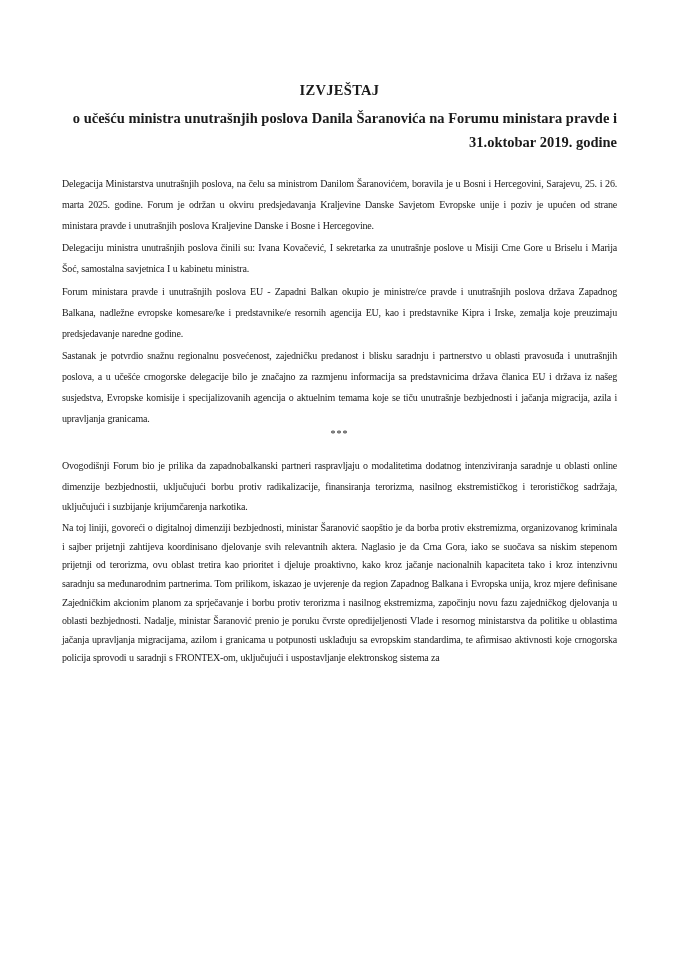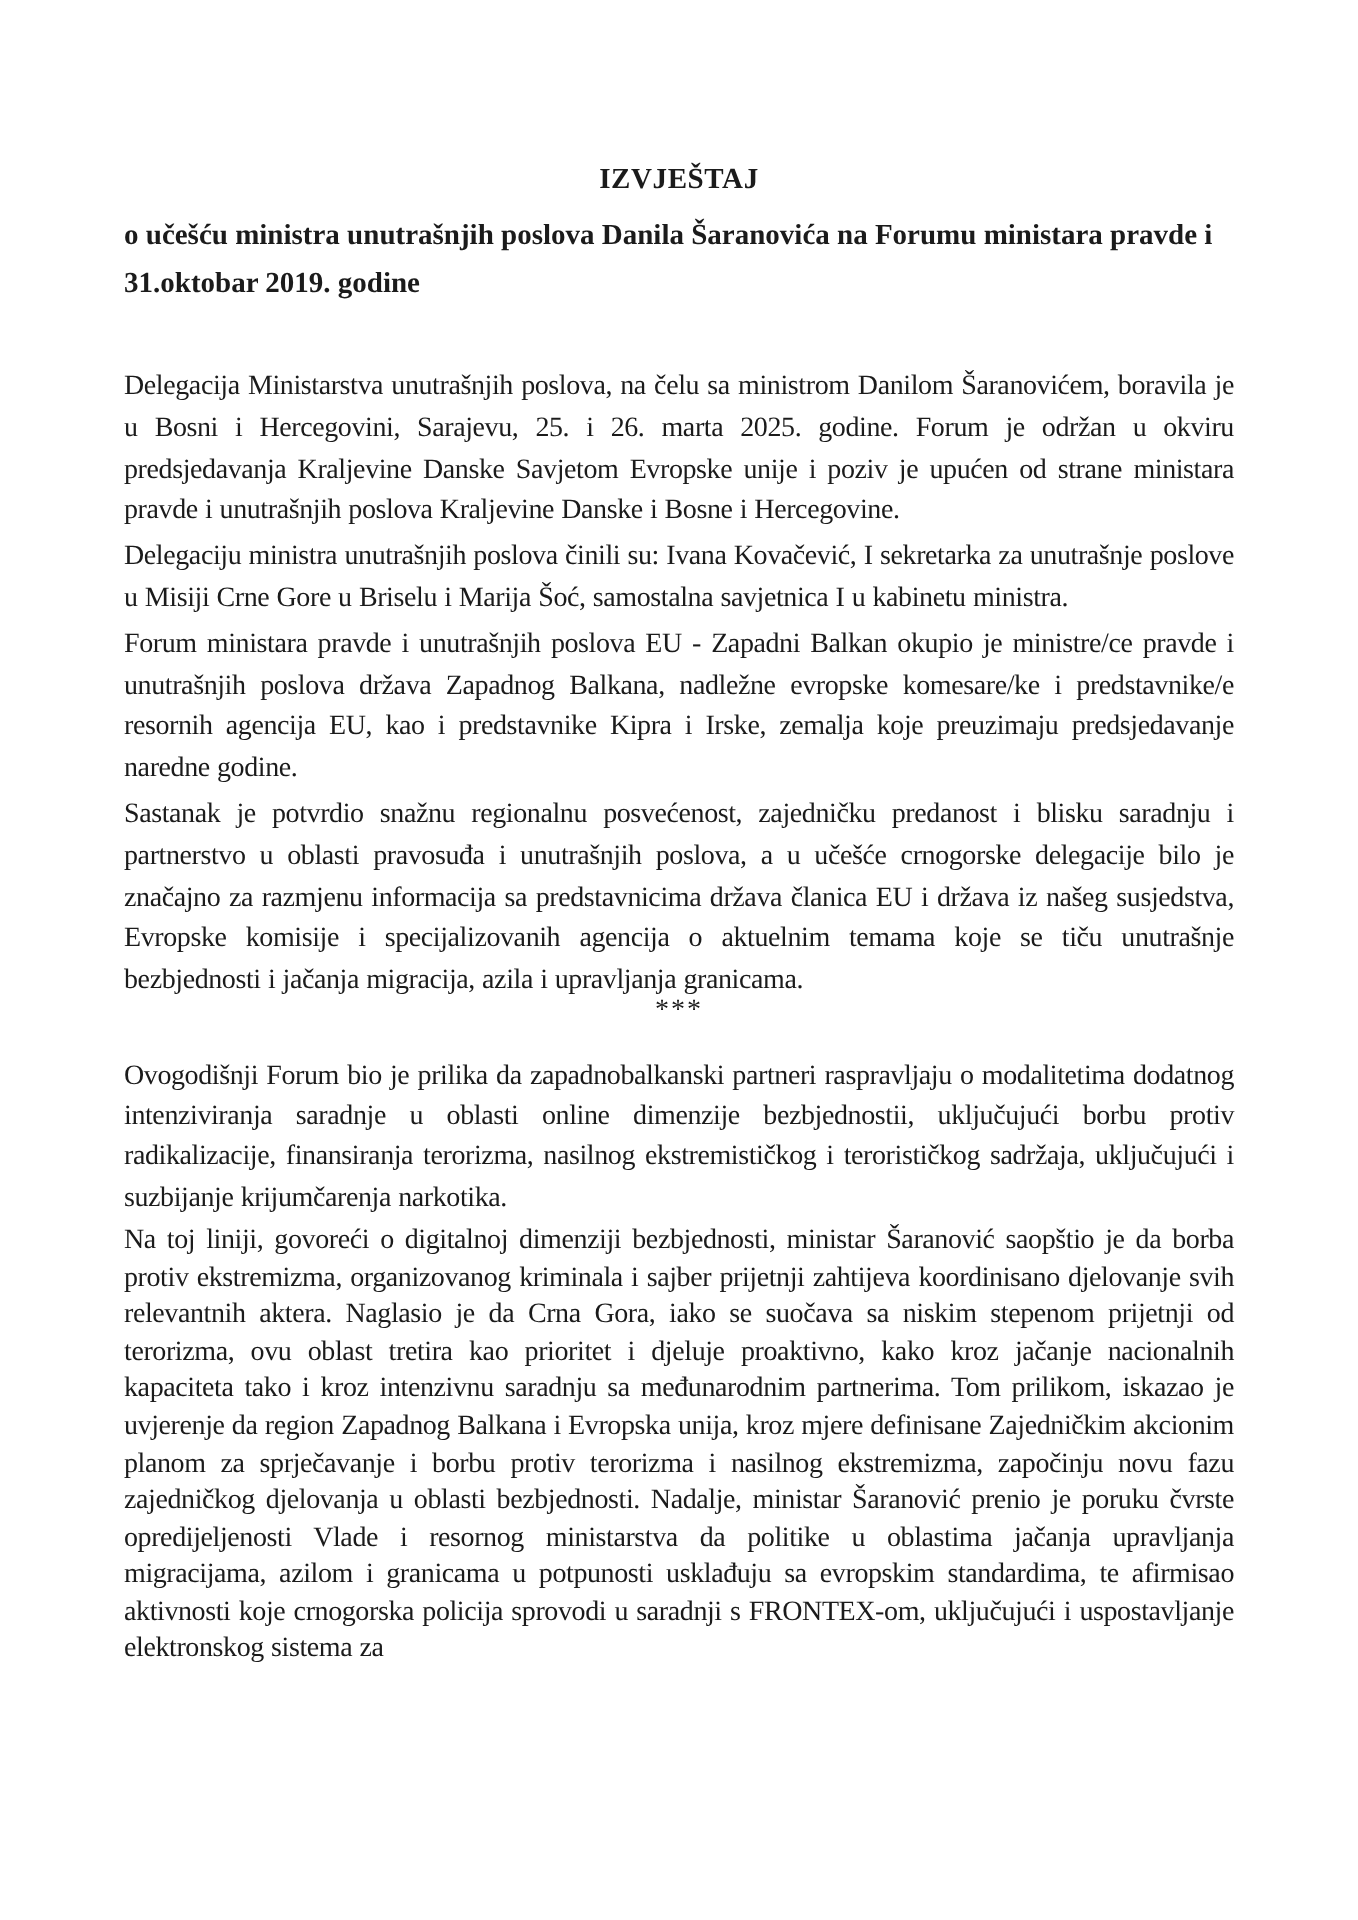--- a/index.html
+++ b/index.html
@@ -25,30 +25,30 @@
     margin: 0 0 5px 0;
     font-size: 14.5px;
     font-weight: bold;
     text-align: center;
     line-height: 24px;
     letter-spacing: 0.3px;
   }
   .doc-subtitle {
     font-size: 14.5px;
     font-weight: bold;
-    text-align: left;
+    text-align: right;
     line-height: 23.5px;
-    margin: 0 0 30px 0;
+    margin: 0 0 20px 0;
   }
   .doc-subtitle .subtitle-line {
     white-space: nowrap;
   }
   .body-text p {
     margin: 0 0 2px 0;
-    font-size: 14px;
+    font-size: 10px;
     line-height: 20.8px;
     text-align: justify;
     letter-spacing: -0.2px;
     word-spacing: 0.3px;
   }
   p.para-closing-1 {
     line-height: 20.3px;
   }
   p.para-closing-2 {
     line-height: 18.6px;

